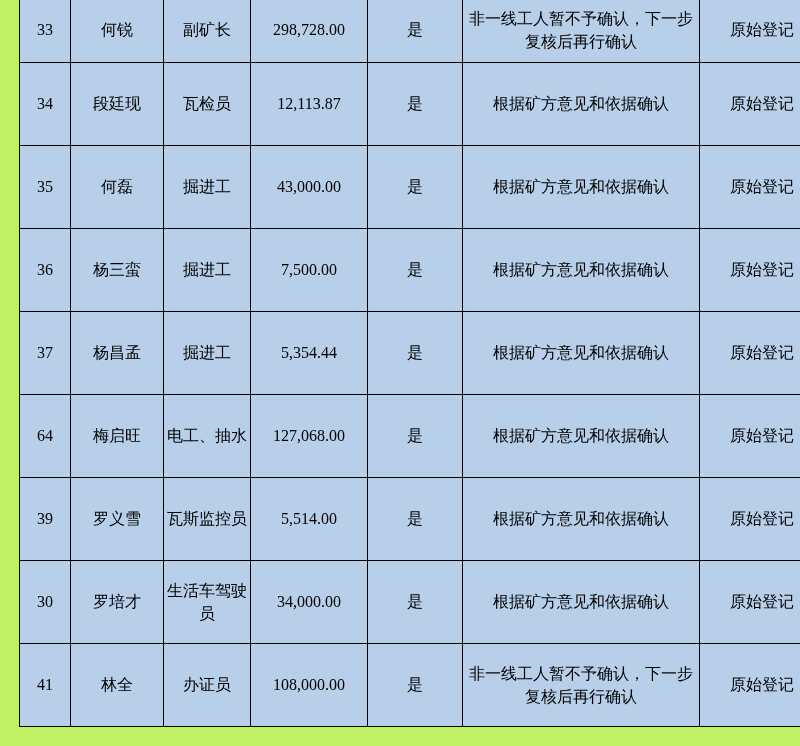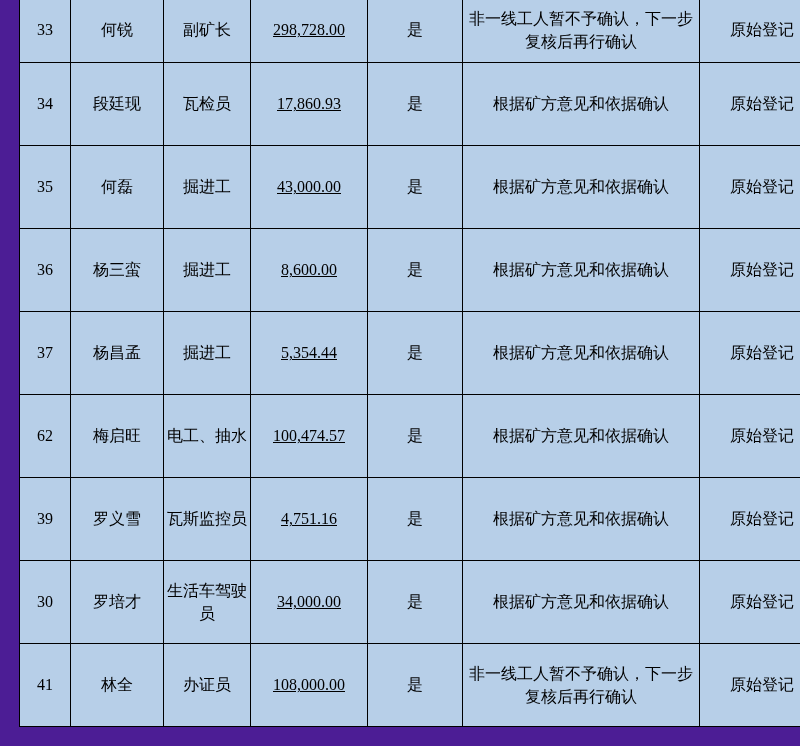--- a/index.html
+++ b/index.html
@@ -10,21 +10,21 @@
   body {
     width: 800px;
     height: 746px;
     font-family: "Liberation Serif", serif;
     overflow: hidden;
   }
   .page {
     position: relative;
     width: 800px;
     height: 746px;
-    background: #4c1d95;
+    background: #bef264;
     box-sizing: border-box;
   }
   table.claims {
     border-collapse: collapse;
     table-layout: fixed;
     width: 762px;
     margin-left: 19px;
     margin-top: 0px;
     background: #b7cfe8;
   }
@@ -36,21 +36,21 @@
     font-family: "Liberation Serif", serif;
     font-size: 16px;
     color: #000000;
     padding: 2px 3px;
     line-height: 1.45;
     word-break: break-all;
   }
   td.col-index   { width: 44px; }
   td.col-name    { width: 86px; }
   td.col-job     { width: 80px; }
-  td.col-amount  { width: 110px; font-size: 16px; text-decoration: underline; }
+  td.col-amount  { width: 110px; font-size: 16px; }
   td.col-confirm { width: 88px; }
   td.col-reason  { width: 230px; font-size: 15px; line-height: 1.5; }
   td.col-status  { width: 118px; }
 
   
   tr.row-clipped td {
     border-top: none;
     height: 60px;
     padding-top: 0;
   }
@@ -70,66 +70,66 @@
         <td class="col-job">副矿长</td>
         <td class="col-amount">298,728.00</td>
         <td class="col-confirm">是</td>
         <td class="col-reason">非一线工人暂不予确认，下一步复核后再行确认</td>
         <td class="col-status">原始登记</td>
       </tr>
       <tr class="row-std">
         <td class="col-index">34</td>
         <td class="col-name">段廷现</td>
         <td class="col-job">瓦检员</td>
-        <td class="col-amount">17,860.93</td>
+        <td class="col-amount">12,113.87</td>
         <td class="col-confirm">是</td>
         <td class="col-reason">根据矿方意见和依据确认</td>
         <td class="col-status">原始登记</td>
       </tr>
       <tr class="row-std">
         <td class="col-index">35</td>
         <td class="col-name">何磊</td>
         <td class="col-job">掘进工</td>
         <td class="col-amount">43,000.00</td>
         <td class="col-confirm">是</td>
         <td class="col-reason">根据矿方意见和依据确认</td>
         <td class="col-status">原始登记</td>
       </tr>
       <tr class="row-std">
         <td class="col-index">36</td>
         <td class="col-name">杨三蛮</td>
         <td class="col-job">掘进工</td>
-        <td class="col-amount">8,600.00</td>
+        <td class="col-amount">7,500.00</td>
         <td class="col-confirm">是</td>
         <td class="col-reason">根据矿方意见和依据确认</td>
         <td class="col-status">原始登记</td>
       </tr>
       <tr class="row-std">
         <td class="col-index">37</td>
         <td class="col-name">杨昌孟</td>
         <td class="col-job">掘进工</td>
         <td class="col-amount">5,354.44</td>
         <td class="col-confirm">是</td>
         <td class="col-reason">根据矿方意见和依据确认</td>
         <td class="col-status">原始登记</td>
       </tr>
       <tr class="row-std">
-        <td class="col-index">62</td>
+        <td class="col-index">64</td>
         <td class="col-name">梅启旺</td>
         <td class="col-job">电工、抽水</td>
-        <td class="col-amount">100,474.57</td>
+        <td class="col-amount">127,068.00</td>
         <td class="col-confirm">是</td>
         <td class="col-reason">根据矿方意见和依据确认</td>
         <td class="col-status">原始登记</td>
       </tr>
       <tr class="row-std">
         <td class="col-index">39</td>
         <td class="col-name">罗义雪</td>
         <td class="col-job">瓦斯监控员</td>
-        <td class="col-amount">4,751.16</td>
+        <td class="col-amount">5,514.00</td>
         <td class="col-confirm">是</td>
         <td class="col-reason">根据矿方意见和依据确认</td>
         <td class="col-status">原始登记</td>
       </tr>
       <tr class="row-std">
         <td class="col-index">30</td>
         <td class="col-name">罗培才</td>
         <td class="col-job">生活车驾驶员</td>
         <td class="col-amount">34,000.00</td>
         <td class="col-confirm">是</td>

